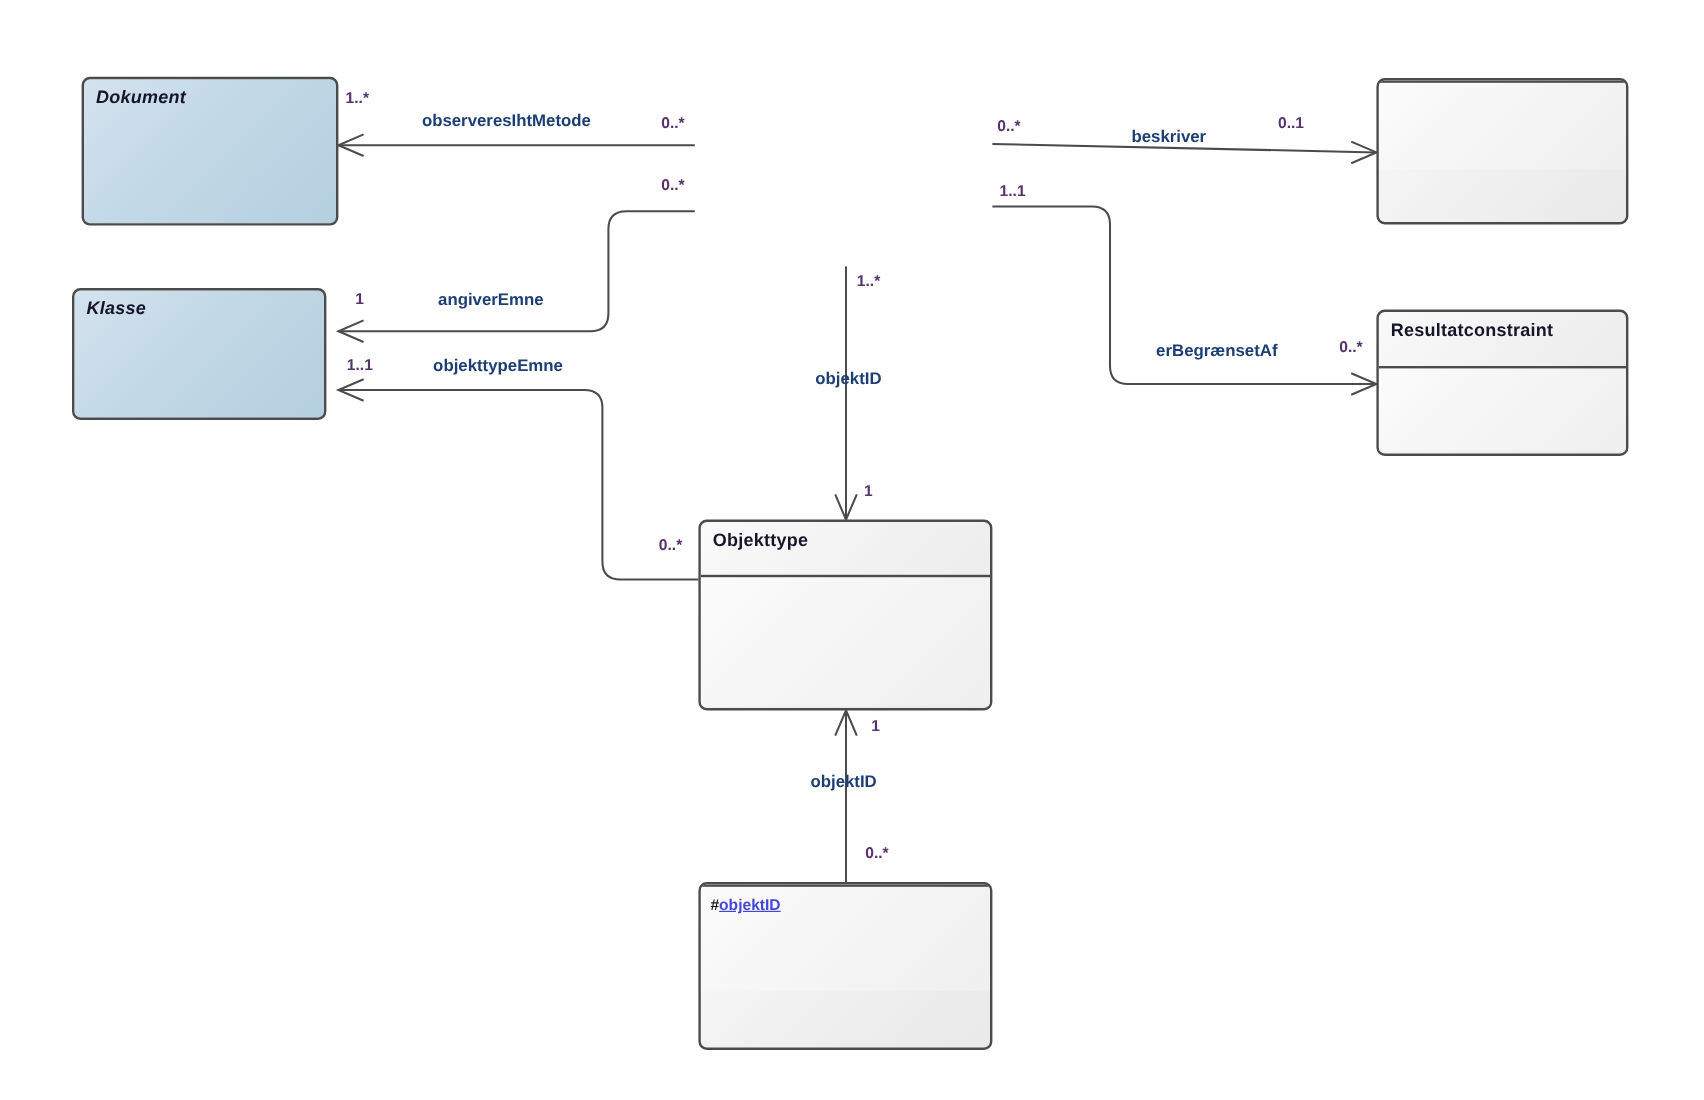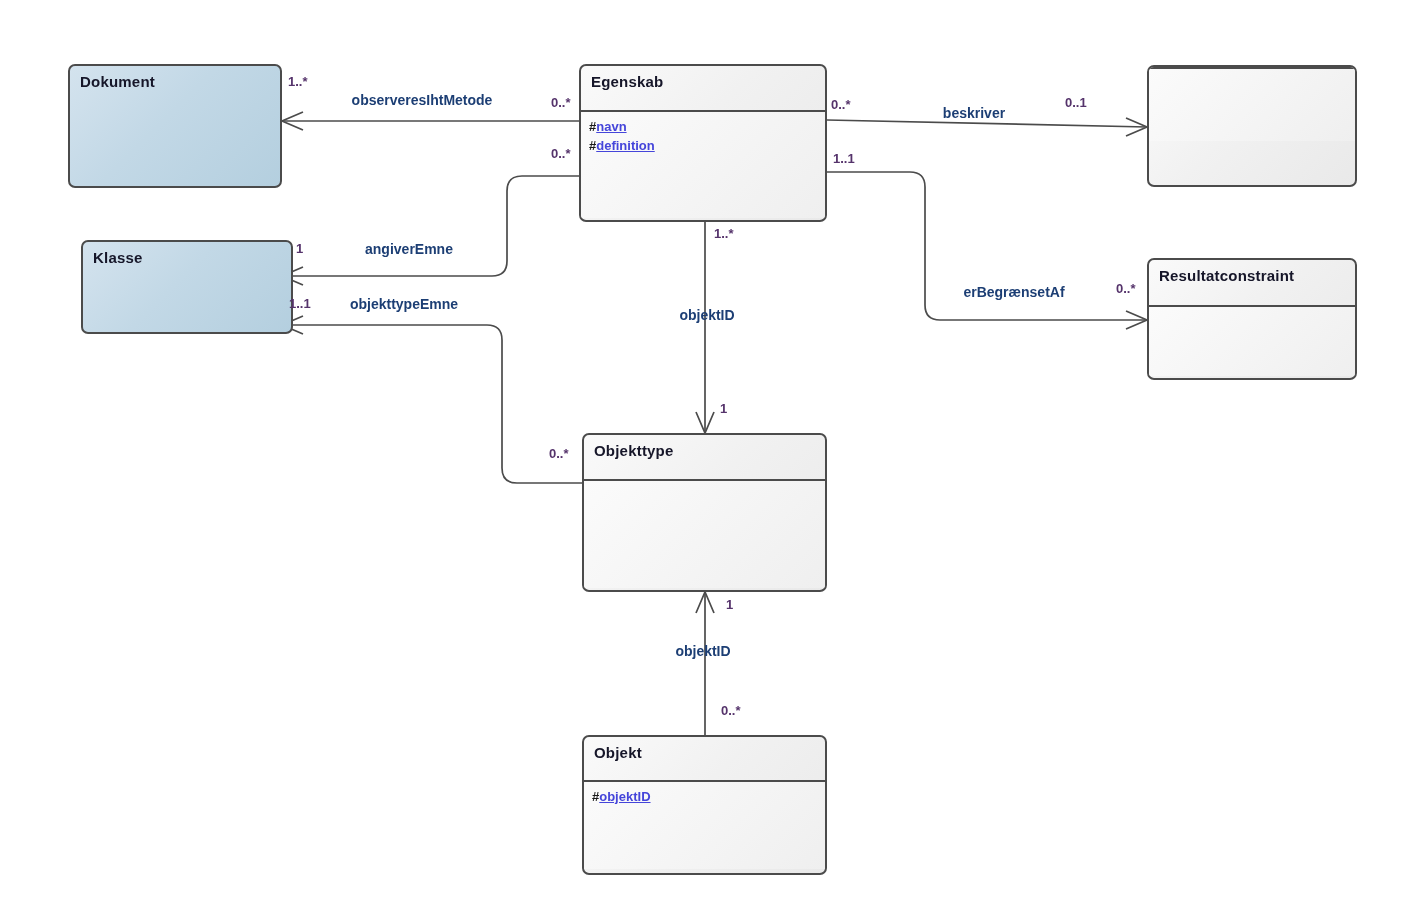--- a/index.html
+++ b/index.html
@@ -8,21 +8,21 @@
     font-family:"Liberation Sans", sans-serif;
   }
   .edges{position:absolute;left:0;top:0;}
   .edges path,.edges polyline{fill:none;stroke:#4b4b4b;stroke-width:1.7;}
 
   .uml-box{
     position:absolute;box-sizing:border-box;
     border:2px solid #4b4b4b;border-radius:7px;
     overflow:hidden;
   }
-  .uml-box.blue{background:linear-gradient(135deg,#d4e3ee 0%,#c2d8e6 45%,#b4cfdf 100%);}
+  .uml-box.blue{background:linear-gradient(135deg,#d4e3ee 0%,#c2d8e6 45%,#b4cfdf 100%);font-style:italic;}
   .uml-box.gray{background:linear-gradient(135deg,#fafafa 0%,#f1f1f1 45%,#e9e9e9 100%);}
   .box-title{
     padding:7px 10px 4px 10px;
     font-size:15px;font-weight:bold;color:#161629;letter-spacing:.2px;
   }
   .gray .box-title{border-bottom:0;}
   .box-attrs{
     border-top:2px solid #4b4b4b;
     padding:5px 8px;min-height:10px;
     background:linear-gradient(135deg,#fbfbfb 0%,#efefef 100%);
@@ -80,59 +80,51 @@
     <g>
       <path d="M 705 735 L 705 592"></path>
       <polyline points="696,613 705,592 714,613"></polyline>
     </g>
   </svg>
 
   <div class="uml-box blue" style="left:68px;top:64px;width:214px;height:124px">
     <div class="box-title">Dokument</div>
   </div>
 
-  <div class="uml-box blue" style="left:81px;top:240px;width:212px;height:94px">
+  <div class="uml-box blue" style="left:60px;top:240px;width:212px;height:110px">
     <div class="box-title">Klasse</div>
   </div>
 
-  <div class="uml-box gray" style="left:579px;top:64px;width:248px;height:158px">
-    <div class="box-title" style="height:33px">Egenskab</div>
-    <div class="box-attrs" style="height:96px">
-      <div class="attr-row"><span class="hash">#</span><a class="attr-link">navn</a></div>
-      <div class="attr-row"><span class="hash">#</span><a class="attr-link">definition</a></div>
-    </div>
-  </div>
 
   <div class="uml-box gray" style="left:1147px;top:65px;width:210px;height:122px">
     <div class="box-attrs" style="height:62px"></div>
   </div>
 
   <div class="uml-box gray" style="left:1147px;top:258px;width:210px;height:122px">
     <div class="box-title" style="height:34px">Resultatconstraint</div>
     <div class="box-attrs" style="height:59px"></div>
   </div>
 
   <div class="uml-box gray" style="left:582px;top:433px;width:245px;height:159px">
     <div class="box-title" style="height:33px">Objekttype</div>
     <div class="box-attrs" style="height:97px"></div>
   </div>
 
   <div class="uml-box gray" style="left:582px;top:735px;width:245px;height:140px">
-    <div class="box-title" style="height:32px">Objekt</div>
     <div class="box-attrs" style="height:77px">
       <div class="attr-row"><span class="hash">#</span><a class="attr-link">objektID</a></div>
     </div>
   </div>
 
   <span class="edge-label" style="left:422px;top:92px">observeresIhtMetode</span>
   <span class="edge-label" style="left:974px;top:105px">beskriver</span>
   <span class="edge-label" style="left:409px;top:241px">angiverEmne</span>
   <span class="edge-label" style="left:1014px;top:284px">erBegrænsetAf</span>
   <span class="edge-label" style="left:707px;top:307px">objektID</span>
-  <span class="edge-label" style="left:404px;top:296px">objekttypeEmne</span>
+  <span class="edge-label" style="left:415px;top:296px">objekttypeEmne</span>
   <span class="edge-label" style="left:703px;top:643px">objektID</span>
 
   <span class="mult" style="left:288px;top:74px">1..*</span>
   <span class="mult" style="left:551px;top:95px">0..*</span>
 
   <span class="mult" style="left:831px;top:97px">0..*</span>
   <span class="mult" style="left:1065px;top:95px">0..1</span>
 
   <span class="mult" style="left:551px;top:146px">0..*</span>
   <span class="mult" style="left:296px;top:241px">1</span>

